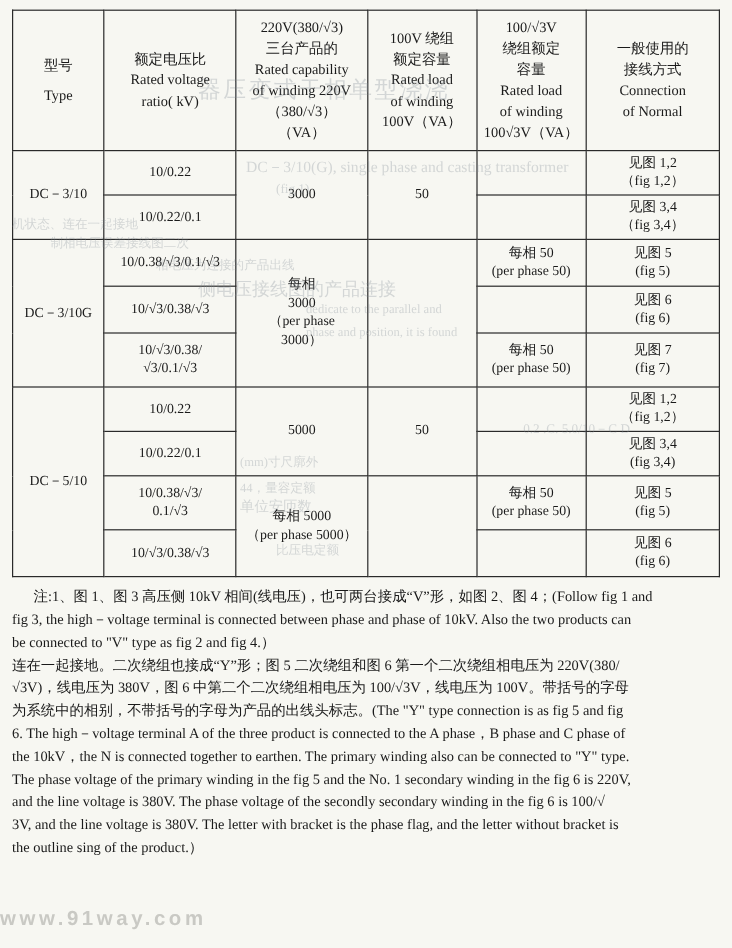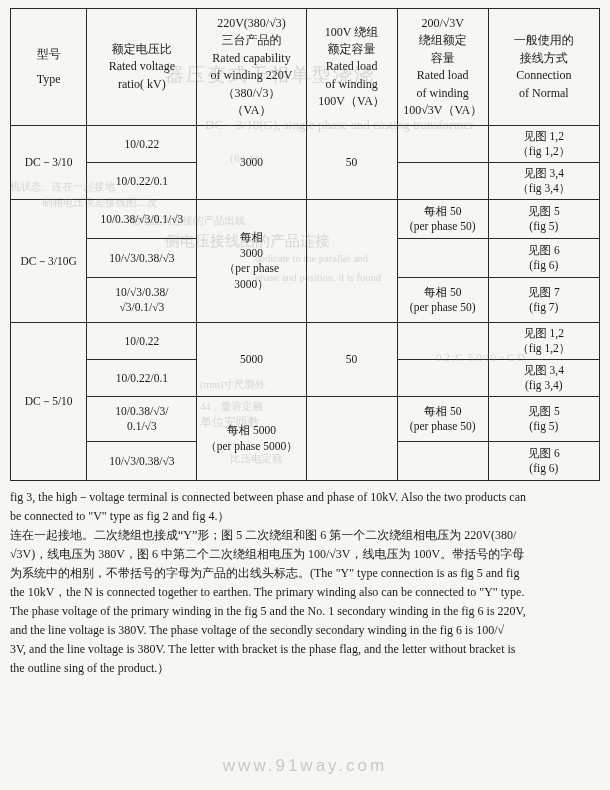--- a/index.html
+++ b/index.html
@@ -64,36 +64,36 @@
     text-indent: 0;
   }
   .note p.indent {
     text-indent: 18px;
   }
   .watermark {
     position: absolute;
     left: 0;
     right: 0;
     bottom: 14px;
-    text-align: center;
     color: #c9c9c4;
     font-size: 17px;
     letter-spacing: 3px;
     font-family: "Liberation Sans", sans-serif;
+    font-weight: bold;
   }
   
   .bleed {
     position: absolute;
     color: rgba(130, 140, 150, 0.30);
     font-family: "Liberation Serif", serif;
     pointer-events: none;
     white-space: nowrap;
   }
   .bleed.b1 { top: 62px; left: 165px; font-size: 19px; letter-spacing: 2px; }
-  .bleed.b2 { top: 116px; left: 205px; font-size: 13px; }
+  .bleed.b2 { top: 130px; left: 205px; font-size: 13px; }
   .bleed.b3 { top: 152px; left: 230px; font-size: 11px; }
   .bleed.b4 { top: 180px; left: 10px; font-size: 10.5px; }
   .bleed.b5 { top: 196px; left: 10px; font-size: 10.5px; margin-left: 32px; }
   .bleed.b6 { top: 214px; left: 130px; font-size: 10.5px; }
   .bleed.b7 { top: 232px; left: 165px; font-size: 15px; }
   .bleed.b8 { top: 253px; left: 255px; font-size: 10.5px; }
   .bleed.b9 { top: 272px; left: 255px; font-size: 10.5px; }
   .bleed.b10 { top: 350px; left: 436px; font-size: 11px; }
   .bleed.b11 { top: 378px; left: 200px; font-size: 10.5px; }
   .bleed.b12 { top: 400px; left: 200px; font-size: 10.5px; }
@@ -150,21 +150,21 @@
           <span>（VA）</span>
         </td>
         <td class="cellmulti">
           <span>100V 绕组</span>
           <span>额定容量</span>
           <span>Rated load</span>
           <span>of winding</span>
           <span>100V（VA）</span>
         </td>
         <td class="cellmulti">
-          <span>200/√3V</span>
+          <span>100/√3V</span>
           <span>绕组额定</span>
           <span>容量</span>
           <span>Rated load</span>
           <span>of winding</span>
           <span>100√3V（VA）</span>
         </td>
         <td class="cellmulti">
           <span>一般使用的</span>
           <span>接线方式</span>
           <span>Connection</span>
@@ -301,25 +301,27 @@
         <td class="cellmulti"></td>
         <td class="cellmulti">
           <span>见图 6</span>
           <span>(fig 6)</span>
         </td>
       </tr>
     </tbody>
   </table>
 
   <div class="note">
+    <p class="indent">注:1、图 1、图 3 高压侧 10kV 相间(线电压)，也可两台接成“V”形，如图 2、图 4；(Follow fig 1 and</p>
     <p>fig 3, the high－voltage terminal is connected between phase and phase of 10kV. Also the two products can</p>
     <p>be connected to "V" type as fig 2 and fig 4.）</p>
     <p>连在一起接地。二次绕组也接成“Y”形；图 5 二次绕组和图 6 第一个二次绕组相电压为 220V(380/</p>
     <p>√3V)，线电压为 380V，图 6 中第二个二次绕组相电压为 100/√3V，线电压为 100V。带括号的字母</p>
     <p>为系统中的相别，不带括号的字母为产品的出线头标志。(The "Y" type connection is as fig 5 and fig</p>
+    <p>6. The high－voltage terminal A of the three product is connected to the A phase，B phase and C phase of</p>
     <p>the 10kV，the N is connected together to earthen. The primary winding also can be connected to "Y" type.</p>
     <p>The phase voltage of the primary winding in the fig 5 and the No. 1 secondary winding in the fig 6 is 220V,</p>
     <p>and the line voltage is 380V. The phase voltage of the secondly secondary winding in the fig 6 is 100/√</p>
     <p>3V, and the line voltage is 380V. The letter with bracket is the phase flag, and the letter without bracket is</p>
     <p>the outline sing of the product.）</p>
   </div>
 
   <div class="watermark">www.91way.com</div>
 </div>
 

